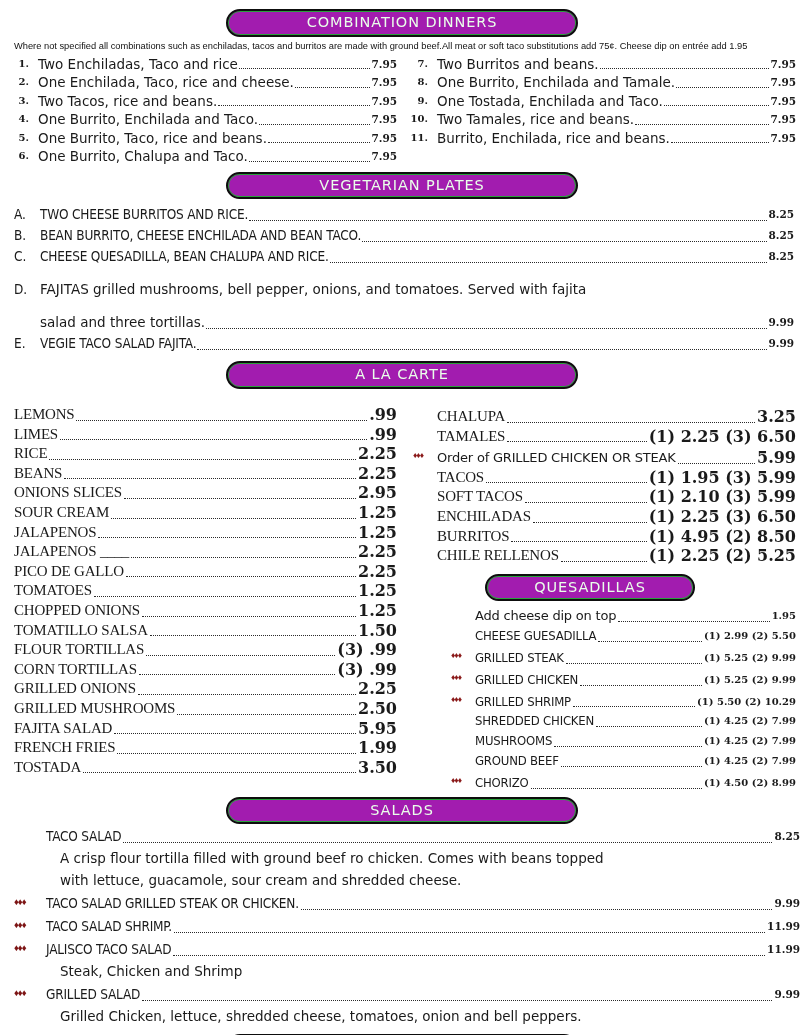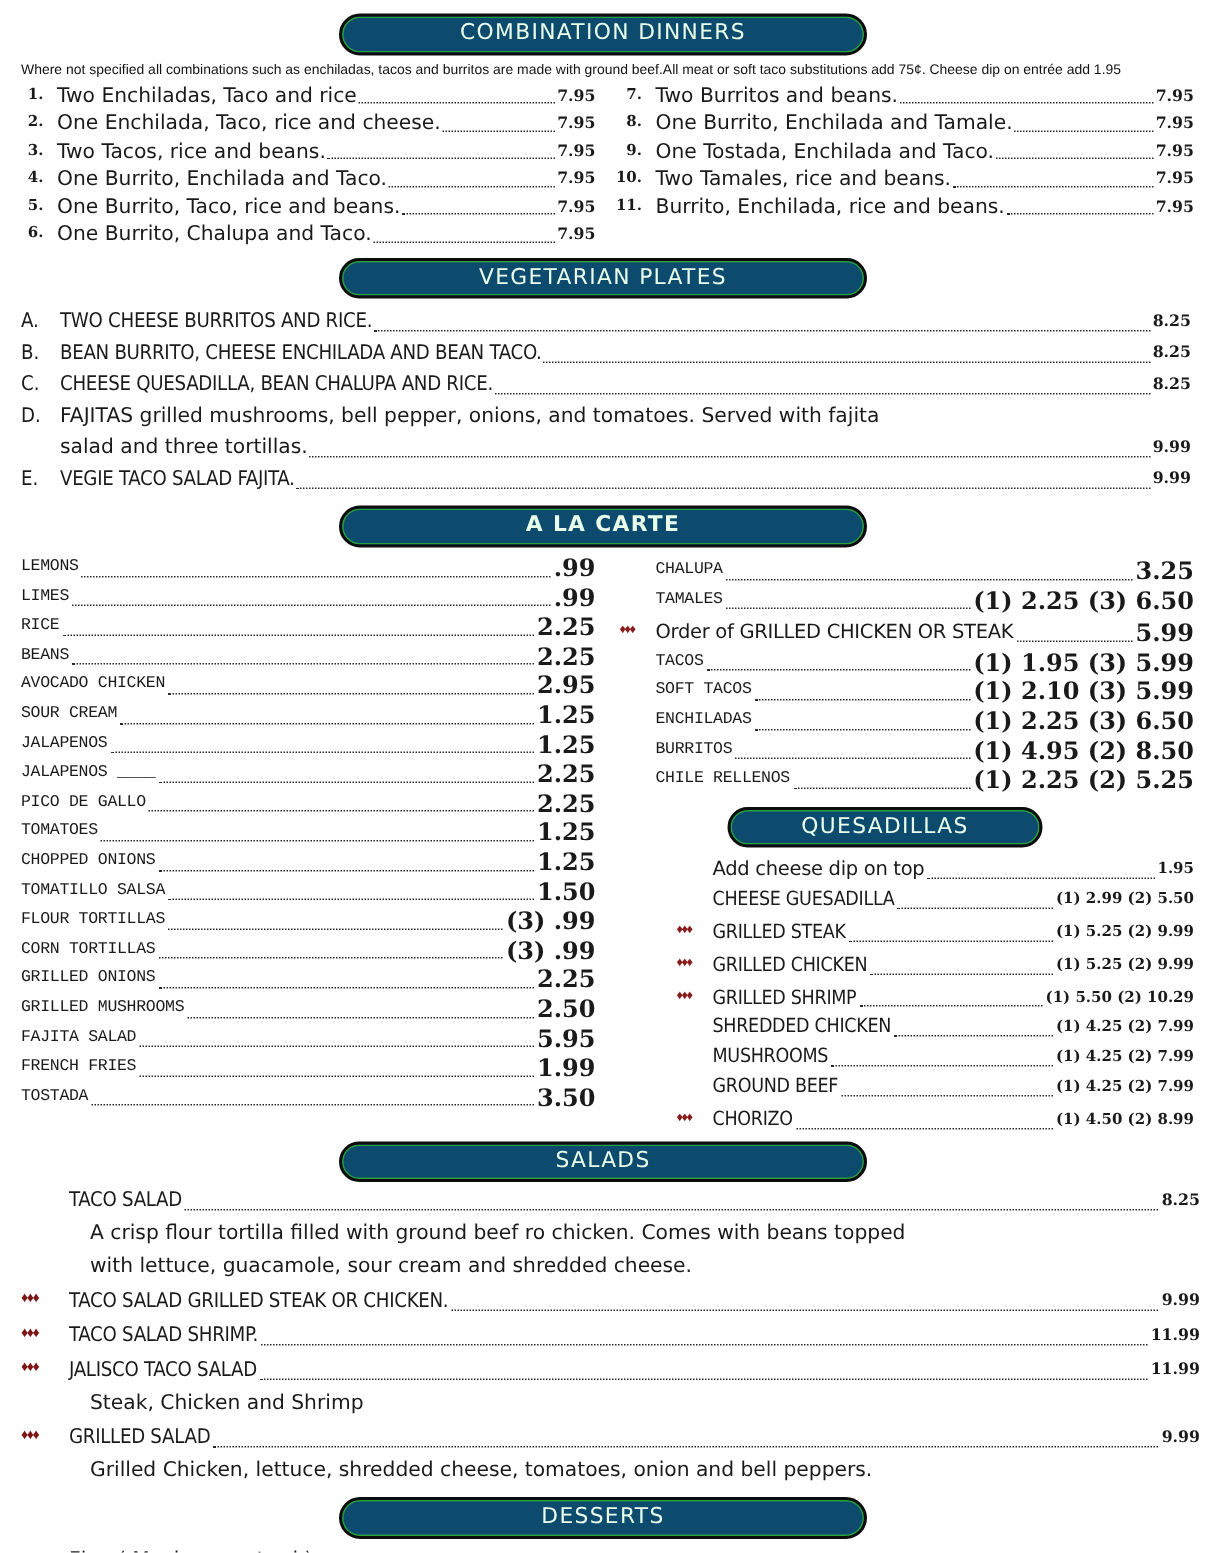--- a/index.html
+++ b/index.html
@@ -12,36 +12,36 @@
     font-family: "Liberation Sans", sans-serif;
     color: #1a1a1a;
     position: relative;
     overflow: hidden;
   }
   .page { width: 804px; height: 1035px; position: relative; padding: 0; }
 
   
   .banner-row { display: flex; justify-content: center; }
   .banner {
-    background: #0c4a6e;
+    background: #a21caf;
     border: 2.5px solid #0d0d0d;
     border-radius: 14px;
     color: #eaffea;
     text-align: center;
     font-family: "DejaVu Sans", sans-serif;
     font-size: 14.5px;
     letter-spacing: .9px;
     font-weight: 400;
     padding: 3px 0 4px 0;
     line-height: 1.15;
     box-shadow: inset 0 0 0 1px #2aa03c;
   }
   .banner.w-comb { width: 352px; margin: 9px 0 3px 0; }
   .banner.w-veg  { width: 352px; margin: 6px 0 3px 0; }
-  .banner.w-alc  { width: 352px; margin: 7px 0 4px 0; font-weight: bold; }
+  .banner.w-alc  { width: 352px; margin: 7px 0 16px 0; }
   .banner.w-ques { width: 210px; margin: 8px 0 5px 0; }
   .banner.w-sal  { width: 352px; margin: 4px 0 2px 0; }
   .banner.w-des  { width: 352px; margin: 7px 0 3px 0; }
 
   .banner-offset-ques { display:flex; justify-content:flex-start; padding-left: 72px; }
 
   
   .intro {
     font-family: "Liberation Sans", sans-serif;
     font-size: 9.3px;
@@ -62,32 +62,32 @@
   }
   .comb-row .nm { font-family: "DejaVu Sans", sans-serif; font-size: 13.5px; }
   .comb-row .dots { flex: 1 1 auto; border-bottom: 1.6px dotted #2a2a2a; margin: 0 1px 4px 1px; }
   .comb-row .pr { font-family: "DejaVu Serif", serif; font-size: 10.5px; font-weight: bold; }
 
   
   .veg { padding: 2px 10px 0 14px; }
   .veg-row { display: flex; align-items: flex-end; line-height: 21px; }
   .veg-row .let { flex: 0 0 26px; font-family: "DejaVu Sans Condensed","DejaVu Sans",sans-serif; font-size: 13.5px; }
   .veg-row .nm  { font-family: "DejaVu Sans Condensed","DejaVu Sans",sans-serif; font-size: 13.5px; letter-spacing:-.2px; }
-  .veg-row .nm.mixed { font-family: "DejaVu Sans", sans-serif; font-size: 13.5px; letter-spacing: 0; }
+  .veg-row .nm.mixed { font-family: "DejaVu Sans", sans-serif; font-size: 13.5px; letter-spacing: 0; margin-top: 12px; }
   .veg-row .dots { flex: 1 1 auto; border-bottom: 1.6px dotted #2a2a2a; margin: 0 1px 4px 1px; }
   .veg-row .pr  { font-family: "DejaVu Serif", serif; font-size: 10.5px; font-weight: bold; }
   .veg-row .nodots { flex:1 1 auto; }
   .veg-cont { padding-left: 26px; }
 
   
   .alc-wrap { display: flex; padding: 0 8px 0 14px; gap: 16px; }
   .alc-col { flex: 1 1 50%; }
   .alc-row { display: flex; align-items: flex-end; line-height: 19.6px; }
   .alc-row .dia { flex: 0 0 26px; font-size: 8.5px; color: #8b1a1a; letter-spacing: -1px; padding-bottom: 2px; }
-  .alc-row .nm { font-family: Liberation Mono, monospace; font-size: 11px; letter-spacing: -.2px; }
+  .alc-row .nm { font-family: Liberation Serif, serif; font-size: 15px; letter-spacing: -.2px; }
   .alc-row .nm.mixed { font-family: "DejaVu Sans", sans-serif; font-size: 13px; }
   .alc-row .dots { flex: 1 1 auto; border-bottom: 1.6px dotted #2a2a2a; margin: 0 2px 4px 2px; min-width:6px; }
   .alc-row .pr { font-family: "DejaVu Serif", serif; font-size: 16px; font-weight: bold; white-space: nowrap; }
 
   .alc-right .alc-row .dia { flex: 0 0 24px; }
   .alc-right { padding-top: 2px; }
 
   
   .ques { padding-left: 22px; }
   .ques-row { display: flex; align-items: flex-end; line-height: 19.8px; margin-left: 16px; }
@@ -258,21 +258,21 @@
           <span class="nm">RICE</span>
           <span class="dots"></span>
           <span class="pr">2.25</span>
         </div>
       <div class="alc-row">
           <span class="nm">BEANS</span>
           <span class="dots"></span>
           <span class="pr">2.25</span>
         </div>
       <div class="alc-row">
-          <span class="nm">AVOCADO CHICKEN</span>
+          <span class="nm">ONIONS SLICES</span>
           <span class="dots"></span>
           <span class="pr">2.95</span>
         </div>
       <div class="alc-row">
           <span class="nm">SOUR CREAM</span>
           <span class="dots"></span>
           <span class="pr">1.25</span>
         </div>
       <div class="alc-row">
           <span class="nm">JALAPENOS</span>

